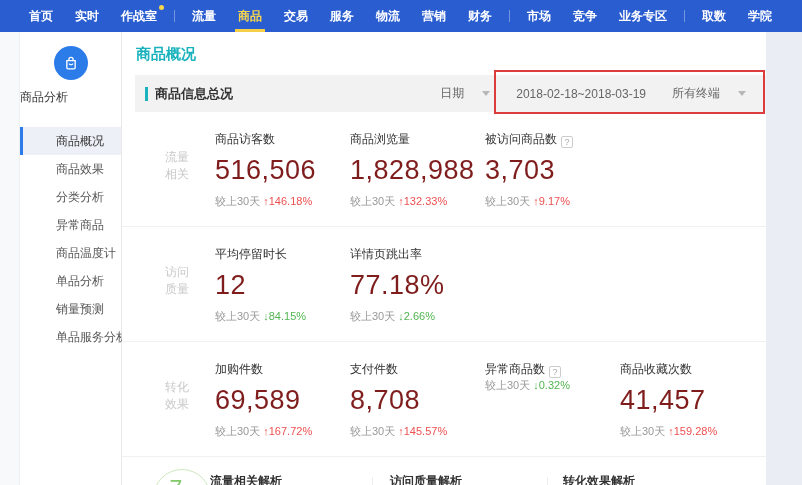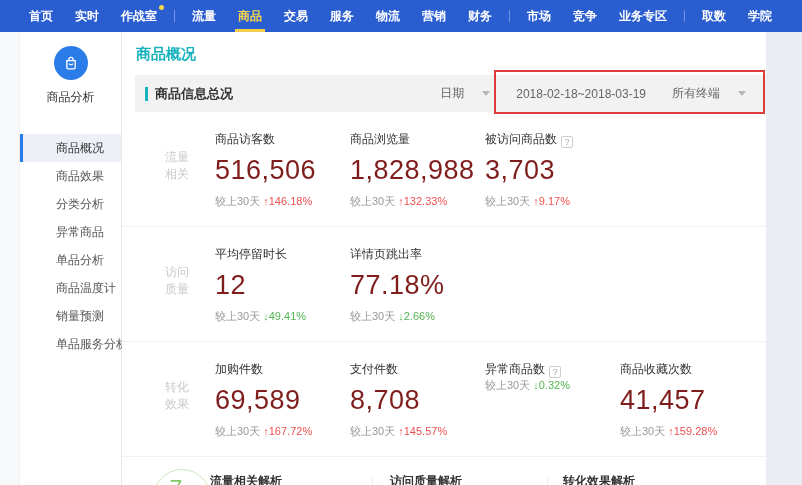--- a/index.html
+++ b/index.html
@@ -15,21 +15,21 @@
   .nav-dot { width:5px; height:5px; background:#f8d54a; border-radius:50%; position:absolute; top:5px; right:4px; }
   .nav-divider { width:1px; height:12px; background:rgba(255,255,255,.35); align-self:center; margin:0 6px; }
 
   
   .frame { display:flex; height:457px; }
   .edge-strip { width:20px; background:#f8f9fa; border-right:1px solid #efefef; }
   .right-strip { width:36px; background:#eaeef4; }
 
   
   .sidebar { width:102px; background:#fff; border-right:1px solid #e9e9e9; }
-  .side-head { text-align:center; padding:14px 0 28px;font-family:Liberation Serif, serif; }
+  .side-head { text-align:left; padding:14px 0 21px;font-family:Liberation Serif, serif; }
   .side-icon-wrap { width:34px; height:34px; margin:0 auto; border-radius:50%; background:#2b7ce9;
                     display:flex; align-items:center; justify-content:center; }
   .side-head-label { margin-top:9px; font-size:12px; color:#333; }
   .side-item { height:28px; line-height:28px; font-size:12px; color:#555; padding-left:33px;
                border-left:3px solid transparent; cursor:pointer; white-space:nowrap; }
   .side-item.active { background:#edf1f7; border-left-color:#2b7ce9; color:#333; }
 
   
   .main { flex:1; background:#fff; position:relative; }
   .page-title { color:#1ab3bd; font-size:15px; font-weight:bold; padding:13px 0 11px 14px; }
@@ -111,22 +111,22 @@
           <path d="M9.5 9 v-1.3 a2.5 2.5 0 0 1 5 0 V 9" fill="none" stroke="#fff" stroke-width="1.6"></path>
           <path d="M10 13.2 q2 1.8 4 0" fill="none" stroke="#fff" stroke-width="1.4" stroke-linecap="round"></path>
         </svg>
       </div>
       <div class="side-head-label">商品分析</div>
     </div>
     <div class="side-item active">商品概况</div>
     <div class="side-item">商品效果</div>
     <div class="side-item">分类分析</div>
     <div class="side-item">异常商品</div>
+    <div class="side-item">商品温度计</div>
     <div class="side-item">单品分析</div>
-    <div class="side-item">商品温度计</div>
     <div class="side-item">销量预测</div>
     <div class="side-item">单品服务分析</div>
   </div>
 
   <div class="main">
     <div class="page-title">商品概况</div>
 
     <div class="section-bar">
       <span class="accent"></span>
       <span class="section-title">商品信息总况</span>
@@ -180,21 +180,21 @@
       <div class="grp-label">
         <div>访问</div>
           <div>质量</div>
       </div>
       <div class="metrics">
         <div class="metric">
           <div class="m-name">
               <span>平均停留时长</span>
             </div>
           <div class="m-value">12</div>
-          <div class="m-cmp"><span>较上30天</span><span class="chg down"><span>↓</span><span>49.41%</span></span></div>
+          <div class="m-cmp"><span>较上30天</span><span class="chg down"><span>↓</span><span>84.15%</span></span></div>
         </div>
         <div class="metric">
           <div class="m-name">
               <span>详情页跳出率</span>
             </div>
           <div class="m-value">77.18%</div>
           <div class="m-cmp"><span>较上30天</span><span class="chg down"><span>↓</span><span>2.66%</span></span></div>
         </div>
       </div>
     </div>

